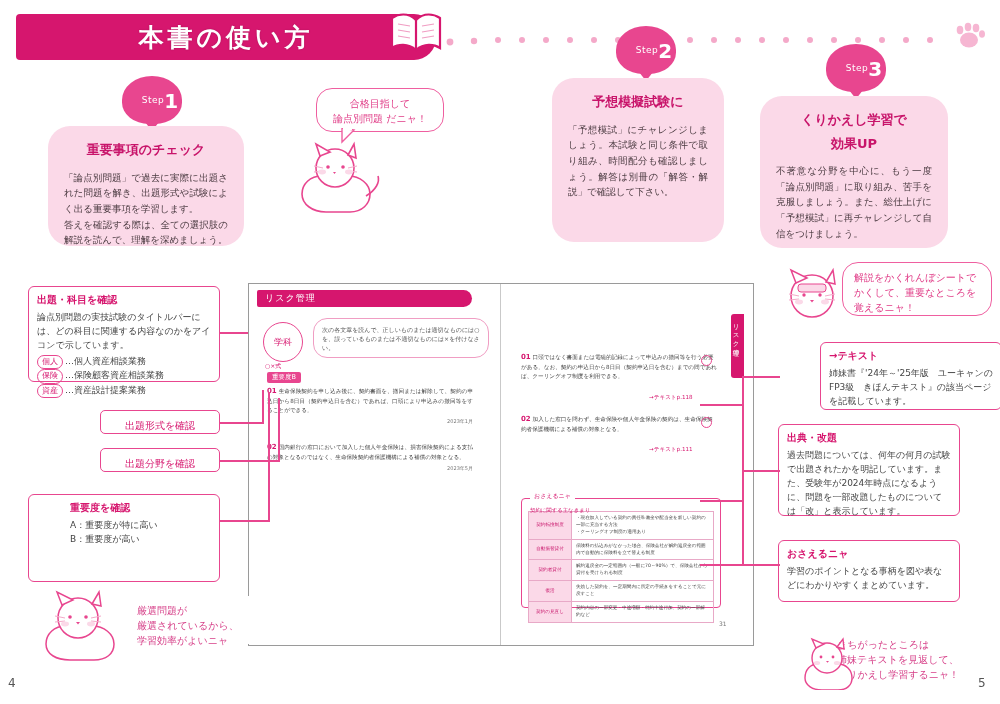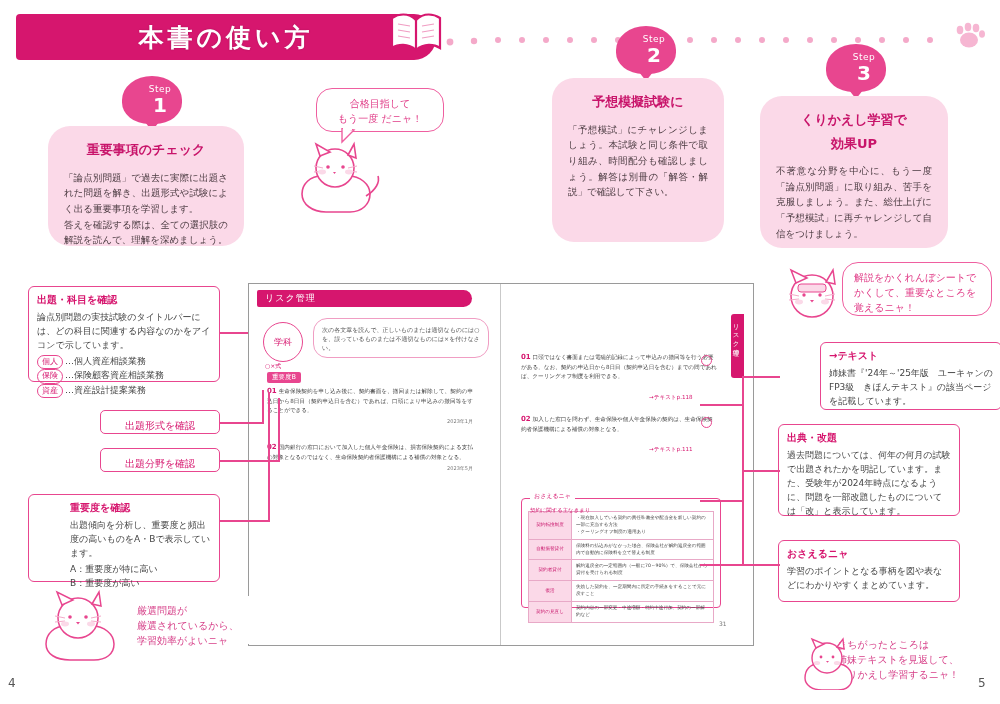--- a/index.html
+++ b/index.html
@@ -25,21 +25,21 @@
   }
   #book-icon{
     left:386px;top:6px;width:60px;height:50px;
   }
   .dots{left:444px;top:36px;width:520px;height:12px;}
 
   
   .step-badge{
     width:44px;height:48px;border-radius:50% 50% 45% 45%;
     background:#e8468f;color:#fff;text-align:center;
-    display:flex;flex-direction:column;align-items:center;justify-content:center;
+    display:flex;flex-direction:row;align-items:center;justify-content:center;
     line-height:1;
     padding-left:16px;
   }
   .step-badge .s{font-size:9px;letter-spacing:.5px;}
   .step-badge .n{font-size:20px;font-weight:bold;margin-top:1px;}
   .badge-tail{
     position:absolute;left:50%;bottom:-7px;transform:translateX(-50%);
     width:0;height:0;border-left:7px solid transparent;border-right:7px solid transparent;
     border-top:9px solid #e8468f;
   }
@@ -247,21 +247,21 @@
   </div>
 </div>
 
 <div class="abs step-card" style="left:760px;top:96px;width:188px;height:152px;">
   <h3>くりかえし学習で</h3>
   <h3 style="margin-top:-6px;">効果UP</h3>
   <p>不著意な分野を中心に、もう一度「論点別問題」に取り組み、苦手を克服しましょう。また、総仕上げに「予想模試」に再チャレンジして自信をつけましょう。</p>
 </div>
 
 <div class="abs bubble" style="left:316px;top:88px;width:128px;height:44px;white-space:pre-line;text-align:center;">合格目指して
-もう一度 だニャ！</div>
+論点別問題 だニャ！</div>
 <svg class="abs" style="left:338px;top:128px;" width="20" height="16">
   <path d="M4 0 L4 14 L16 2 Z" fill="#fff" stroke="#ef5fa0" stroke-width="1.4"></path>
   <path d="M5 1 L14 1" stroke="#fff" stroke-width="2"></path>
 </svg>
 
 <svg class="abs cat" style="left:292px;top:140px;" width="92" height="80">
   <g fill="#fff" stroke="#e8468f" stroke-width="1.6">
     <path d="M30 36 C18 36 10 44 10 54 C10 64 20 72 34 72 L58 72 C70 72 78 64 78 54 C78 44 68 36 56 36 Z"></path>
     <circle cx="43" cy="28" r="19"></circle>
     <path d="M28 16 L24 4 L38 12 Z"></path>
@@ -394,21 +394,20 @@
     <li><span class="pill">保険</span><span>…保険顧客資産相談業務</span></li>
     <li><span class="pill">資産</span><span>…資産設計提案業務</span></li>
   </ul>
 </div>
 
 <div class="abs tagbox" style="left:100px;top:410px;width:120px;height:24px;">出題形式を確認</div>
 <div class="abs tagbox" style="left:100px;top:448px;width:120px;height:24px;">出題分野を確認</div>
 
 <div class="abs anno" style="left:28px;top:494px;width:192px;height:88px;padding-left:41px;">
   <div class="hd">重要度を確認</div>
-  <p>出題傾向を分析し、重要度と頻出度の高いものをA・Bで表示しています。</p>
   <ul>
     <li>A：重要度が特に高い</li>
     <li>B：重要度が高い</li>
   </ul>
 </div>
 
 <div class="abs ln" style="left:220px;top:332px;width:28px;height:1.5px;"></div>
 <div class="abs ln" style="left:220px;top:422px;width:44px;height:1.5px;"></div>
 <div class="abs ln" style="left:262px;top:390px;width:1.5px;height:33px;"></div>
 <div class="abs ln" style="left:220px;top:460px;width:60px;height:1.5px;"></div>

